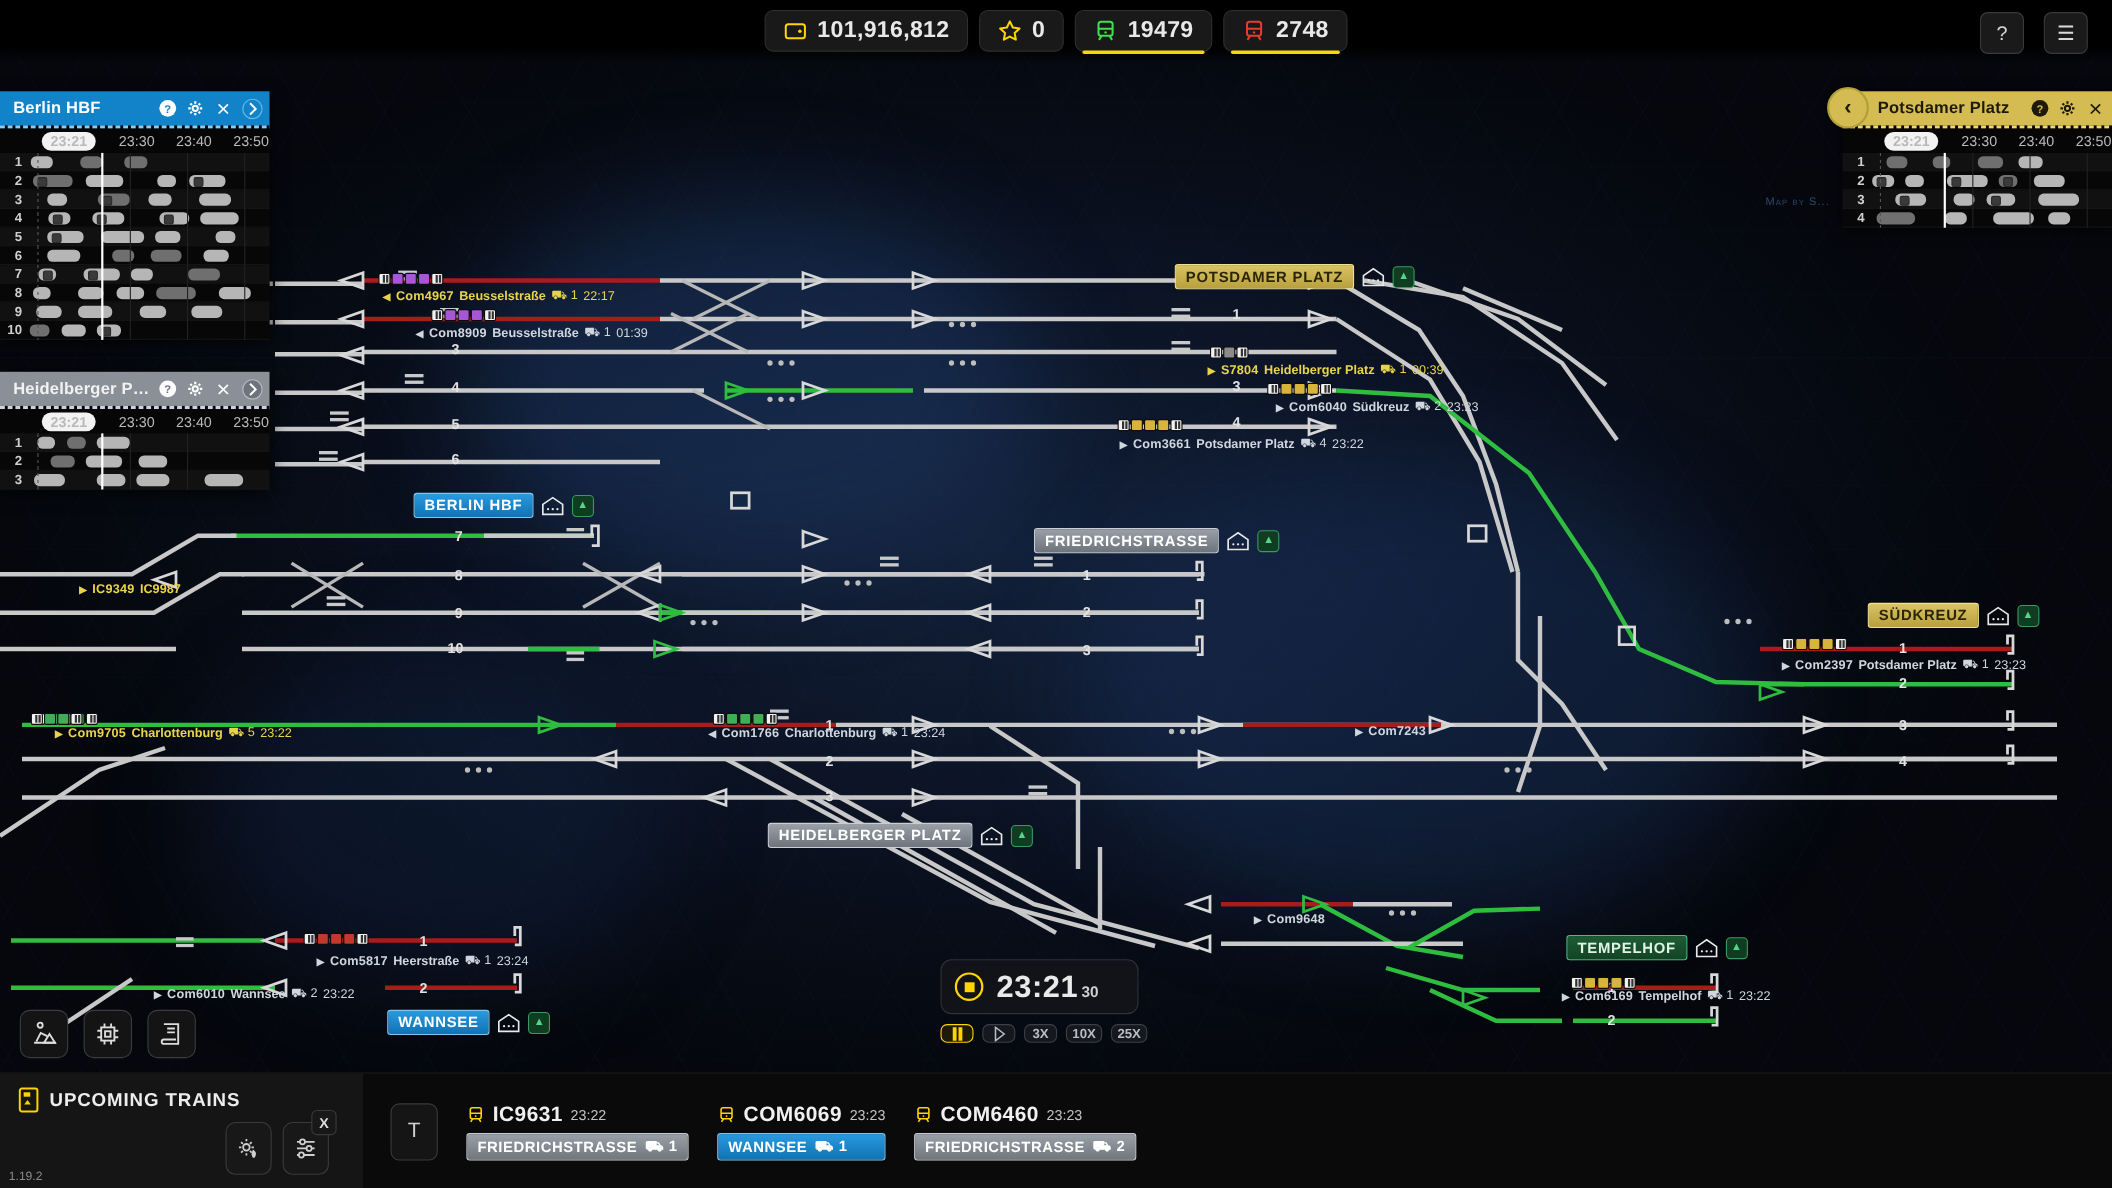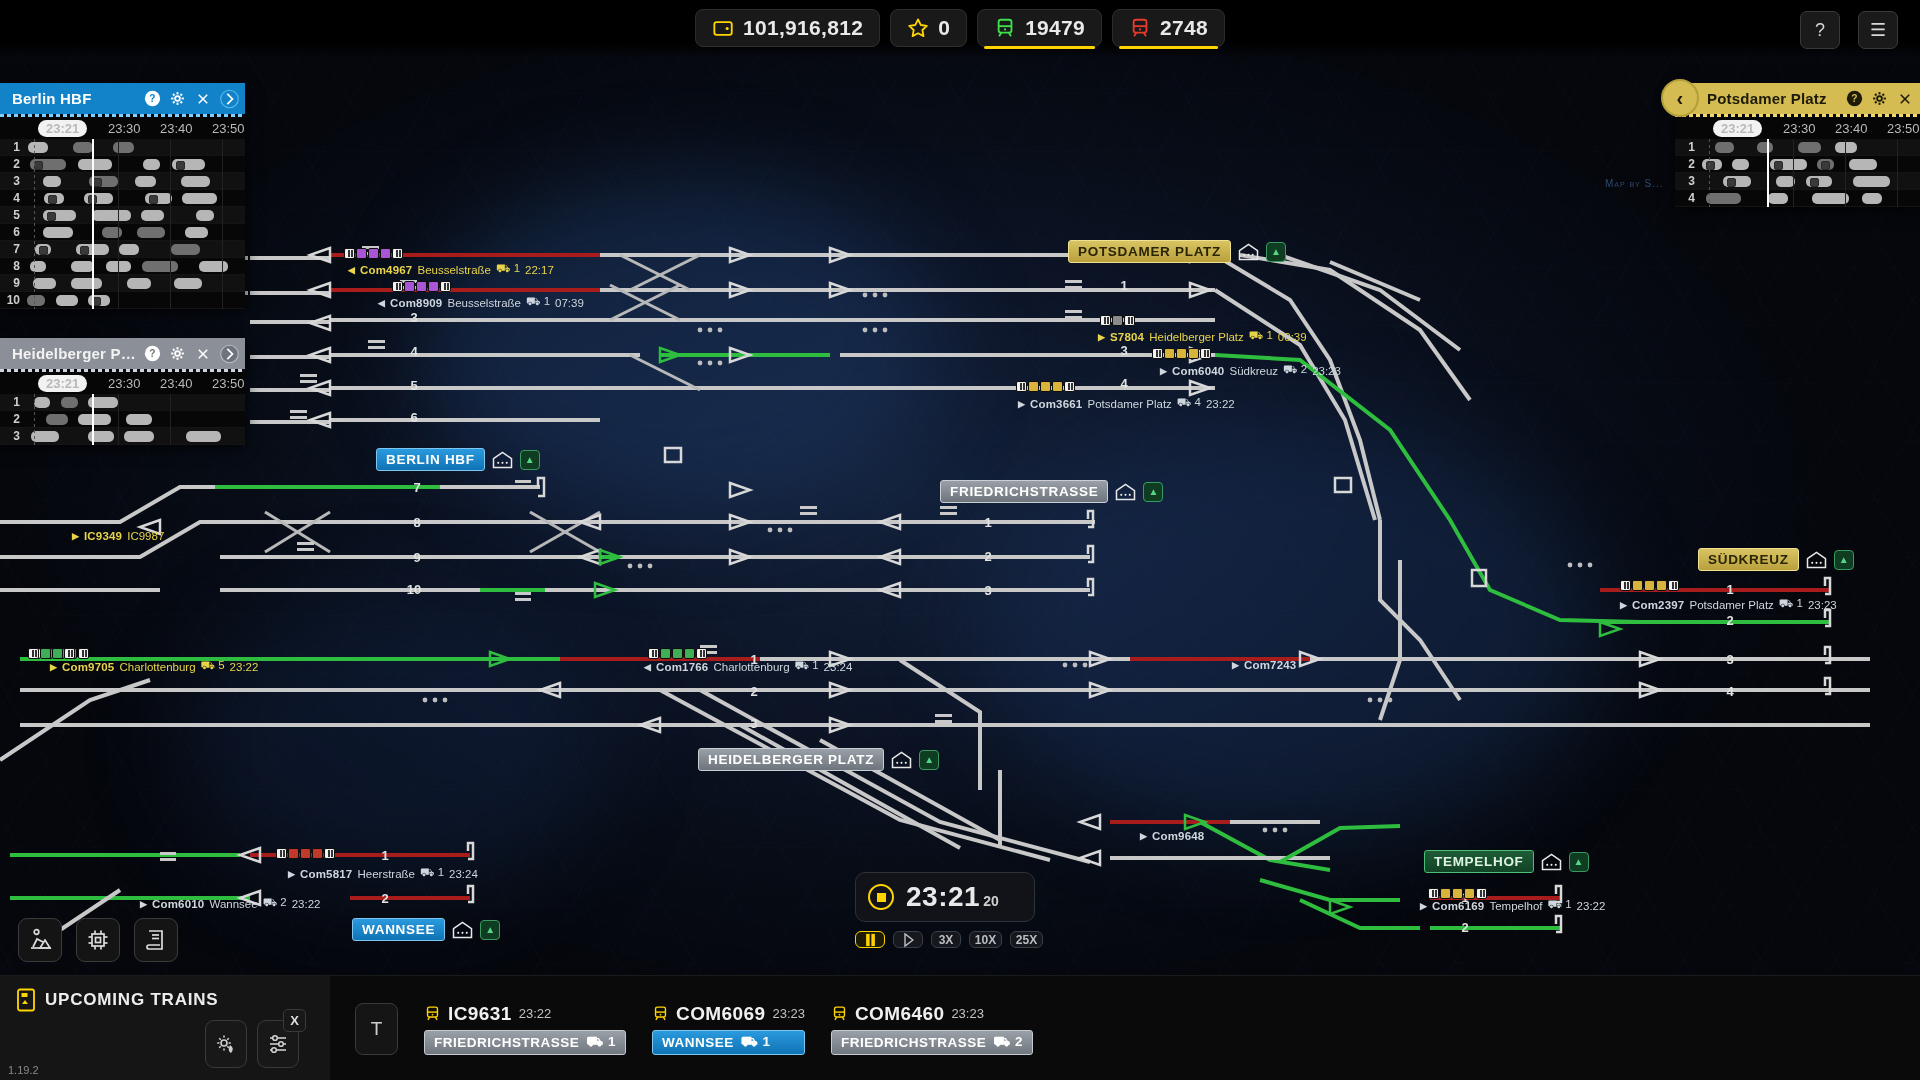--- a/index.html
+++ b/index.html
@@ -92,21 +92,21 @@
   .st-green { background:linear-gradient(#1e5c36,#124425); color:#dff3e4; border:1px solid #4bbf77; }
   .st-icon { width:21px; height:18px; }
   .st-btn { width:20px; height:20px; border-radius:4px; background:#0f3d22;
     border:1px solid #3a9960; display:flex; align-items:center; justify-content:center;
     color:#57d487; font-size:10px; }
 
   
   .trainlabel { position:absolute; z-index:24; display:flex; align-items:center; gap:5px;
     font-size:11.5px; white-space:nowrap; font-weight:bold; }
   .trainlabel .code { letter-spacing:.2px; }
-  .trainlabel .dest { font-weight:normal; }
+  .trainlabel .dest { font-weight:bold; }
   .trainlabel .tm { font-weight:normal; }
   .tl-yellow { color:#e8d44a; }
   .tl-white { color:#cfd6dd; }
   .arrow { font-size:9px; }
 
   
   .consist { position:absolute; z-index:23; display:flex; gap:1px; align-items:center; }
   .car { width:11px; height:11px; border-radius:2px; border:1px solid #0d0d0d; }
   .car.loco { background:#f2f2f2; position:relative; }
   .car.loco::after { content:""; position:absolute; left:3px; top:1px; width:1.5px; height:7px;
@@ -554,21 +554,21 @@
       <span class="code">Com4967</span>
       <span class="dest">Beusselstraße</span>
       <span class="tm">⛟ 1</span>
       <span class="tm">22:17</span>
     </div>
     <div class="trainlabel tl-white" style="left: 378px; top: 295px;">
       <span class="arrow">◀</span>
       <span class="code">Com8909</span>
       <span class="dest">Beusselstraße</span>
       <span class="tm">⛟ 1</span>
-      <span class="tm">07:39</span>
+      <span class="tm">01:39</span>
     </div>
     <div class="trainlabel tl-yellow" style="left: 1098px; top: 329px;">
       <span class="arrow">▶</span>
       <span class="code">S7804</span>
       <span class="dest">Heidelberger Platz</span>
       <span class="tm">⛟ 1</span>
       <span class="tm">00:39</span>
     </div>
     <div class="trainlabel tl-white" style="left: 1160px; top: 363px;">
       <span class="arrow">▶</span>
@@ -1071,21 +1071,21 @@
     <div class="playline"></div>
   </div>
 </div>
 
 <div id="clock-widget">
   <div class="clock-box">
     <div class="clock-dot">
         <i></i>
       </div>
     <div>
-      <span class="clock-time">23:21</span><span class="clock-sec">20</span>
+      <span class="clock-time">23:21</span><span class="clock-sec">30</span>
     </div>
   </div>
   <div class="speed-row">
     <div class="sbtn active">
       <svg width="13" height="14" viewBox="0 0 14 16">
           <rect x="2" y="1" width="4" height="14" fill="#ffd400"></rect>
           <rect x="8" y="1" width="4" height="14" fill="#ffd400"></rect>
         </svg>
     </div>
     <div class="sbtn">

